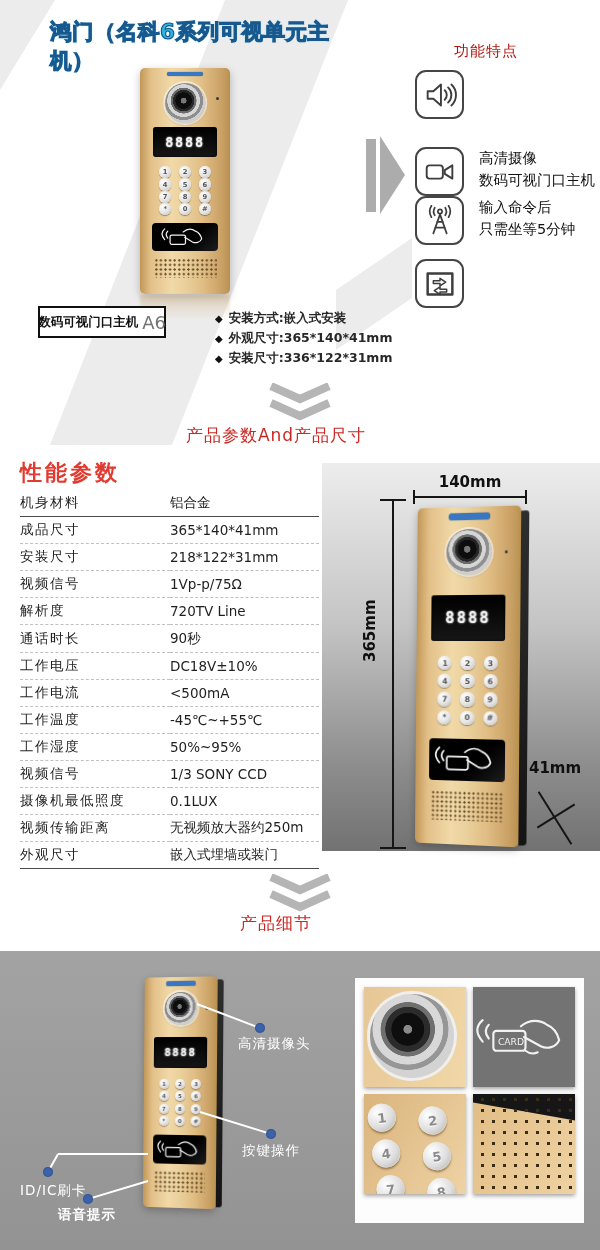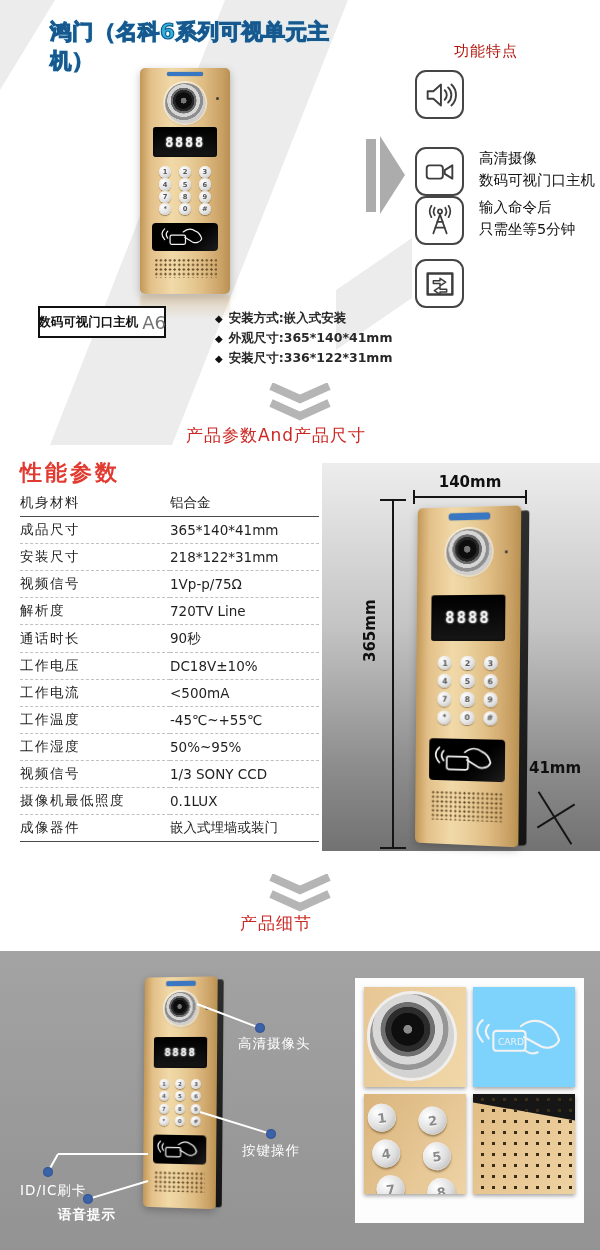--- a/index.html
+++ b/index.html
@@ -66,21 +66,21 @@
         background:linear-gradient(180deg,#a3a3a3,#939393);}
   .detail-grid{position:absolute;left:355px;top:27px;width:229px;height:245px;background:#fdfdfd;
         display:grid;grid-template-columns:102px 102px;grid-template-rows:100px 100px;gap:7px;padding:9px;box-sizing:border-box;}
   .detail-img{position:relative;overflow:hidden;box-shadow:0 2px 4px rgba(0,0,0,.35);}
   .d-cam{background:linear-gradient(110deg,#e9c globally,#f0d6a6);background:linear-gradient(110deg,#e6c émot 0,#f0d6a6);}
   .d-cam{background:linear-gradient(110deg,#e7c695,#f1d8a8);}
   .d-cam::before{content:"";position:absolute;left:6px;top:7px;width:84px;height:84px;border-radius:50%;
         box-shadow:0 0 0 3px #efefef;
         background:radial-gradient(circle at 45% 42%,#8a8a8a 0 6%,#0e0e0e 7% 24%,#2b2b2b 25% 33%,#6f6f6f 34% 40%,
           #d8d8d8 41% 52%,#969696 53% 60%,#d3d3d3 61% 76%,#a8a8a8 77% 88%,#cfcfcf 89% 100%);}
-  .d-card{background:#7dd3fc;display:flex;align-items:center;justify-content:center;}
+  .d-card{background:#737373;display:flex;align-items:center;justify-content:center;}
   .d-card svg{width:96%;height:86%;}
   .d-keys{background:linear-gradient(120deg,#dab47c,#eed3a5);}
   .keys-wrap{position:absolute;left:8px;top:6px;display:grid;grid-template-columns:34px 34px;gap:8px 16px;transform:rotate(-7deg);}
   .bigkey{width:28px;height:28px;border-radius:50%;color:#8a8a8a;font-size:13px;font-weight:bold;
         display:flex;align-items:center;justify-content:center;
         background:radial-gradient(circle at 35% 30%,#ffffff,#dedede 55%,#aeaeae);
         box-shadow:0 2px 2px rgba(90,60,20,.5),inset 0 0 1px #fff;text-shadow:0 1px 0 #fff;}
   .keys-wrap .bigkey:nth-child(even){transform:translateY(9px);}
   .d-grille{background:linear-gradient(120deg,#e2bd85,#eed2a2);}
   .d-grille::after{content:"";position:absolute;inset:0;
@@ -301,21 +301,25 @@
         </tr>
         <tr>
           <td class="k">视频信号</td>
           <td>1/3 SONY CCD</td>
         </tr>
         <tr>
           <td class="k">摄像机最低照度</td>
           <td>0.1LUX</td>
         </tr>
         <tr>
-          <td class="k">成像器件</td>
+          <td class="k">视频传输距离</td>
+          <td>无视频放大器约250m</td>
+        </tr>
+        <tr>
+          <td class="k">外观尺寸</td>
           <td>嵌入式埋墙或装门</td>
         </tr>
       </tbody>
     </table>
 
   <div class="dim-figure">
     <div class="dim-text" style="left:91px;top:10px;width:114px;text-align:center;">140mm</div>
     <div class="dim-line" style="left:91px;top:33px;width:114px;height:2px;"></div>
     <div class="dim-line" style="left:91px;top:27px;width:2px;height:14px;"></div>
     <div class="dim-line" style="left:203px;top:27px;width:2px;height:14px;"></div>

